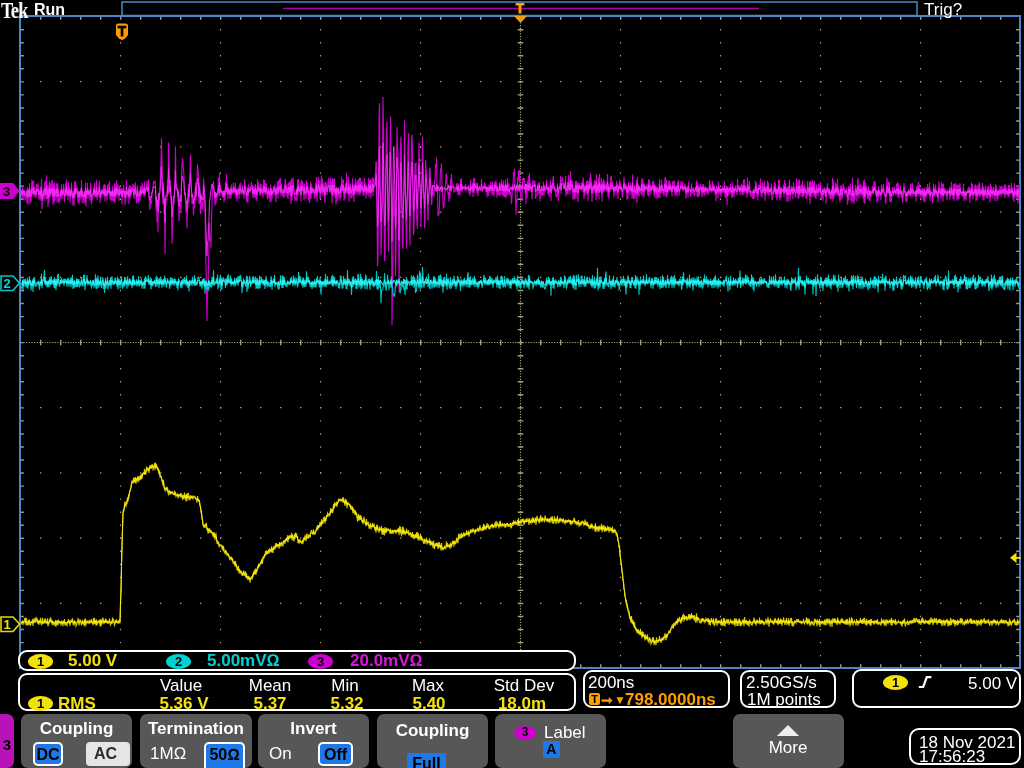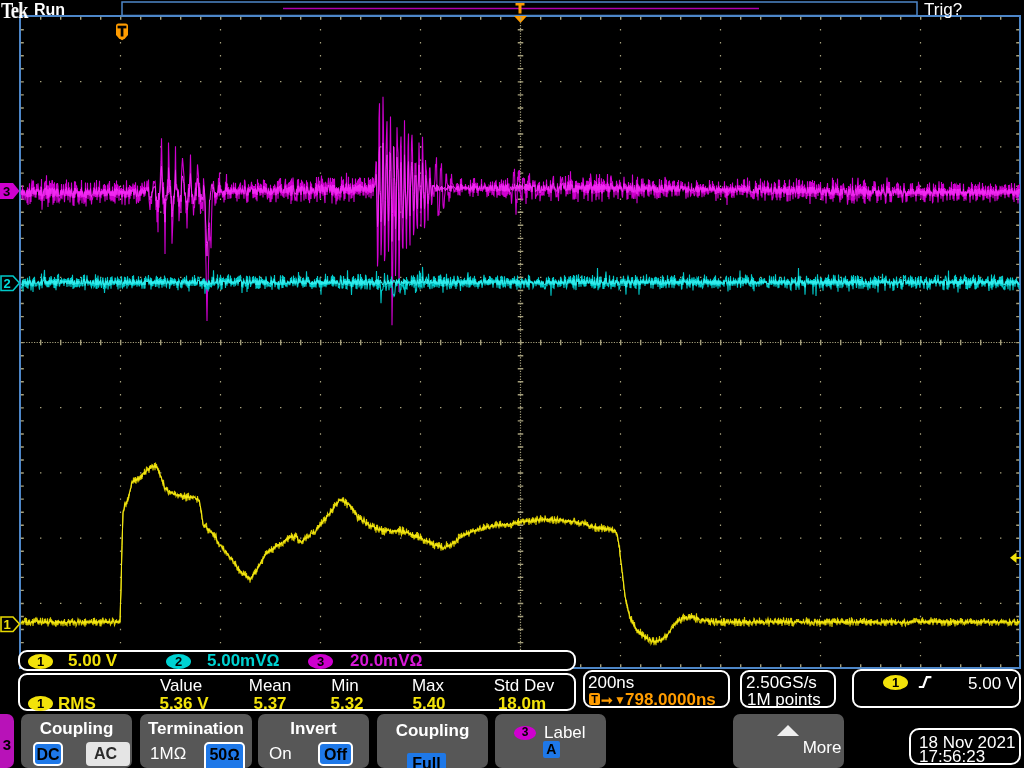--- a/index.html
+++ b/index.html
@@ -175,14 +175,14 @@
   <div class="badge" style="left:18.5px;top:12px;background:#cf00cf;width:22px;height:13.5px;line-height:13.5px;font-size:12px;">3</div>
   <div class="wtxt" style="left:48.5px;top:9px;font-size:17px;">Label</div>
   <div class="bluebox" style="left:47.5px;top:27px;width:16.5px;height:17px;line-height:17px;border:none;border-radius:2px;font-size:14px;">A</div>
 </div>
 
 <div class="btn" style="left:732.5px;width:111px;">
   <svg class="abs" style="left:43px;top:10px;" width="24" height="13" viewBox="0 0 26 14">
     <path d="M13 1 L25 13 L1 13 Z" fill="#efefef"></path>
     <path d="M3 13 L23 13 L25 13 L1 13 Z" fill="#9a9a9a"></path>
   </svg>
-  <div class="wtxt ctr" style="left:54.5px;top:24px;font-size:17px;margin-left:34px;">More</div>
+  <div class="wtxt ctr" style="left:54.5px;top:24px;font-size:17px;">More</div>
 </div>
 
 </body></html>

